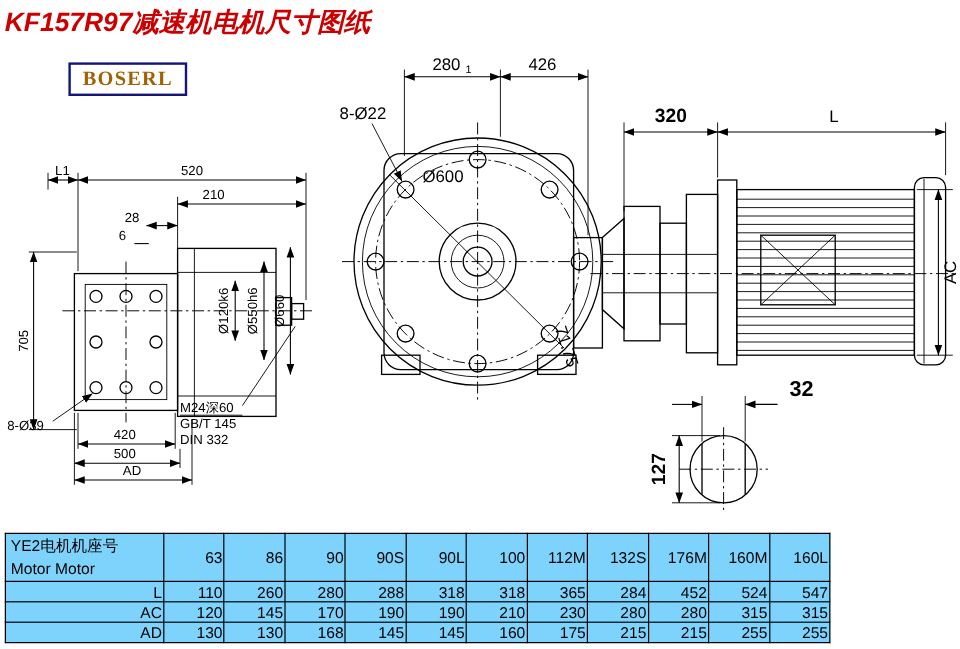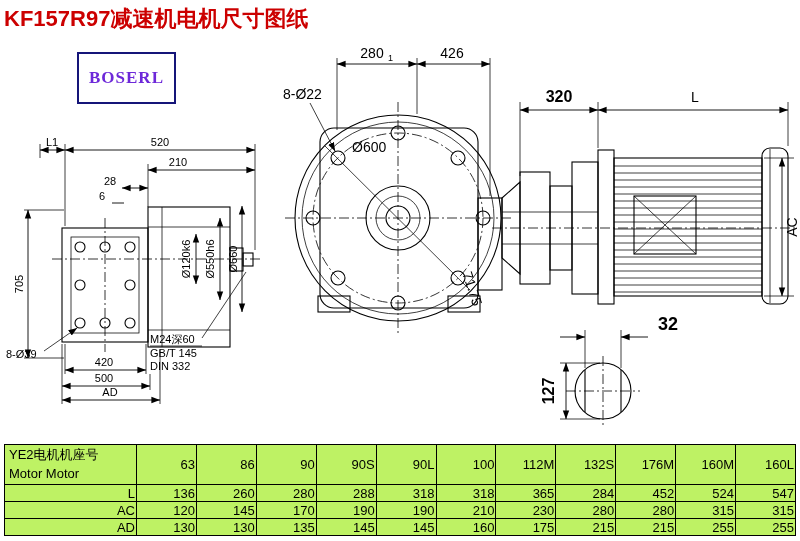--- a/index.html
+++ b/index.html
@@ -1,37 +1,37 @@
 <!DOCTYPE html>
 <html><head>
 <meta charset="utf-8">
 <style>
   * { margin:0; padding:0; box-sizing:border-box; }
   html,body { width:800px; height:541px; }
   body { background:#fff; font-family:"Liberation Sans",sans-serif; position:relative; overflow:hidden; }
   .page { position:relative; width:800px; height:541px; background:#fff; }
   svg.drawing { position:absolute; left:0; top:0; }
-  .title { position:absolute; left:4px; top:4px; font-size:22px; font-weight:bold; color:#cc0000; white-space:nowrap; }
-  .logo { position:absolute; left:57px; top:52px; border:2px solid #151579; color:#6d28d9;
+  .title { position:absolute; left:4px; top:4px; font-size:22px; font-weight:bold; color:#cc0000; white-space:nowrap;font-style:italic; }
+  .logo { position:absolute; left:57px; top:52px; border:2px solid #151579; color:#a16207;
           font-family:"Liberation Serif",serif; font-weight:bold; font-size:17px;
-          padding:14px 10px; letter-spacing:1px; background:#fff;margin-left:20px; }
+          padding:2px 10px; letter-spacing:1px; background:#fff; }
   
   .ln   { stroke:#000; stroke-width:1.1; fill:none; }
   .thin { stroke:#000; stroke-width:0.75; fill:none; }
   .dim  { stroke:#000; stroke-width:0.9; fill:none; }
   .cl   { stroke:#000; stroke-width:0.8; fill:none; stroke-dasharray:10 3 2 3; }
   .dt   { font:11px "Liberation Sans",sans-serif; fill:#000; }
   .dt2  { font:14px "Liberation Sans",sans-serif; fill:#000; }
   .dtb  { font:bold 16px "Liberation Sans",sans-serif; fill:#000; }
   .dtb2 { font:bold 18px "Liberation Sans",sans-serif; fill:#000; }
   .dts  { font:9px "Liberation Sans",sans-serif; fill:#000; }
   .mid  { text-anchor:middle; }
   
-  table.dims { position:absolute; left:4px; top:444px; width:792px; border-collapse:collapse;
-               table-layout:fixed; background:#bef264; }
+  table.dims { position:absolute; left:4px; top:444px; width:688px; border-collapse:collapse;
+               table-layout:fixed; background:#7dd3fc; }
   table.dims td { border:1px solid #000; text-align:right; font-size:13px; color:#000;
                   height:17px; padding:0 1px; overflow:hidden; }
   table.dims td.c1 { width:132px; }
   table.dims tr.hdr td { height:40px; }
   table.dims tr.hdr td.c1 { text-align:left; padding-left:4px; }
   .hcell div { line-height:1.4; }
 </style>
 </head>
 <body>
 
@@ -224,21 +224,21 @@
       <td>90L</td>
       <td>100</td>
       <td>112M</td>
       <td>132S</td>
       <td>176M</td>
       <td>160M</td>
       <td>160L</td>
     </tr>
     <tr>
       <td class="c1">L</td>
-      <td>136</td>
+      <td>110</td>
       <td>260</td>
       <td>280</td>
       <td>288</td>
       <td>318</td>
       <td>318</td>
       <td>365</td>
       <td>284</td>
       <td>452</td>
       <td>524</td>
       <td>547</td>
@@ -254,21 +254,21 @@
       <td>230</td>
       <td>280</td>
       <td>280</td>
       <td>315</td>
       <td>315</td>
     </tr>
     <tr>
       <td class="c1">AD</td>
       <td>130</td>
       <td>130</td>
-      <td>135</td>
+      <td>168</td>
       <td>145</td>
       <td>145</td>
       <td>160</td>
       <td>175</td>
       <td>215</td>
       <td>215</td>
       <td>255</td>
       <td>255</td>
     </tr>
   </tbody>

